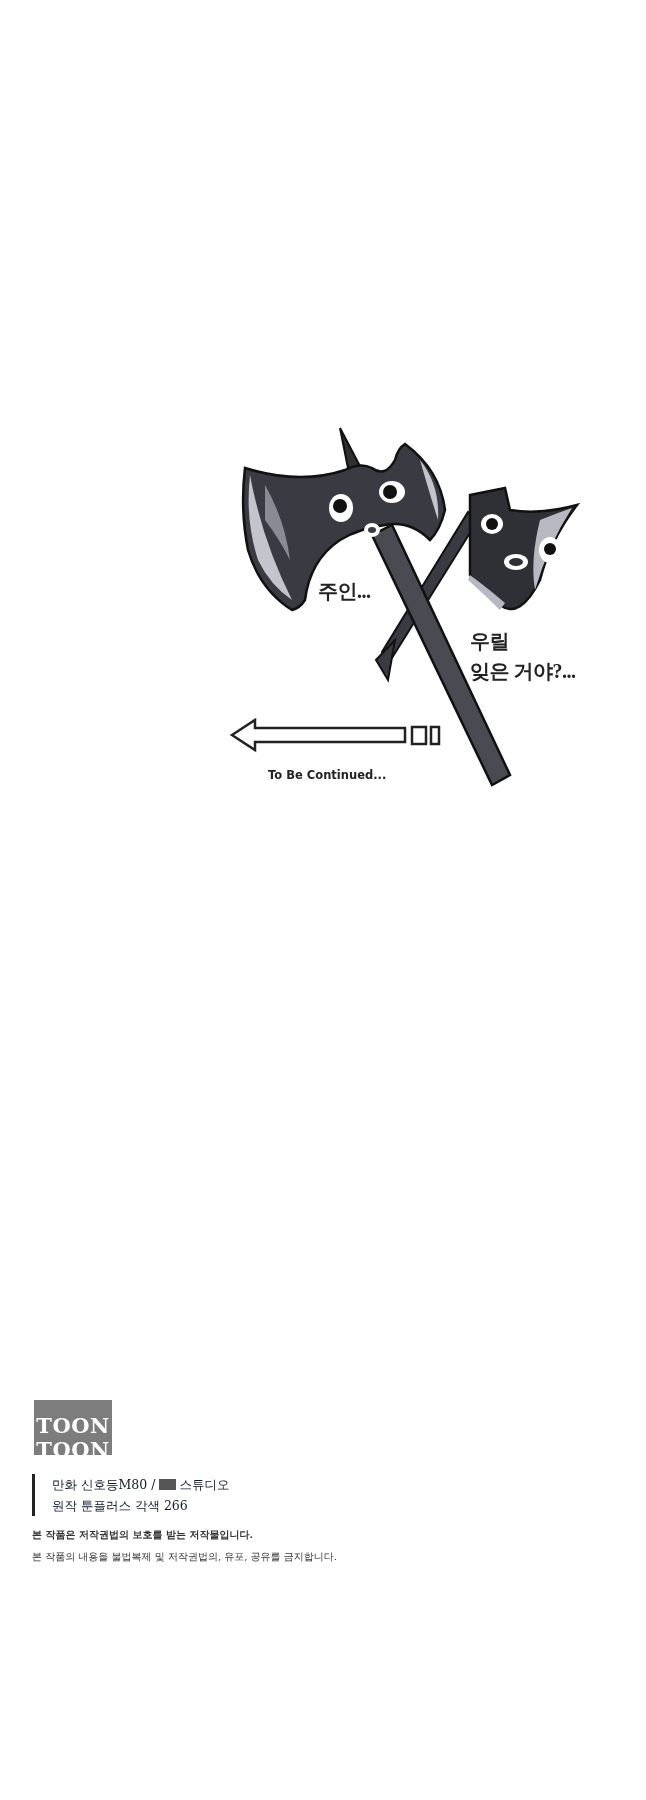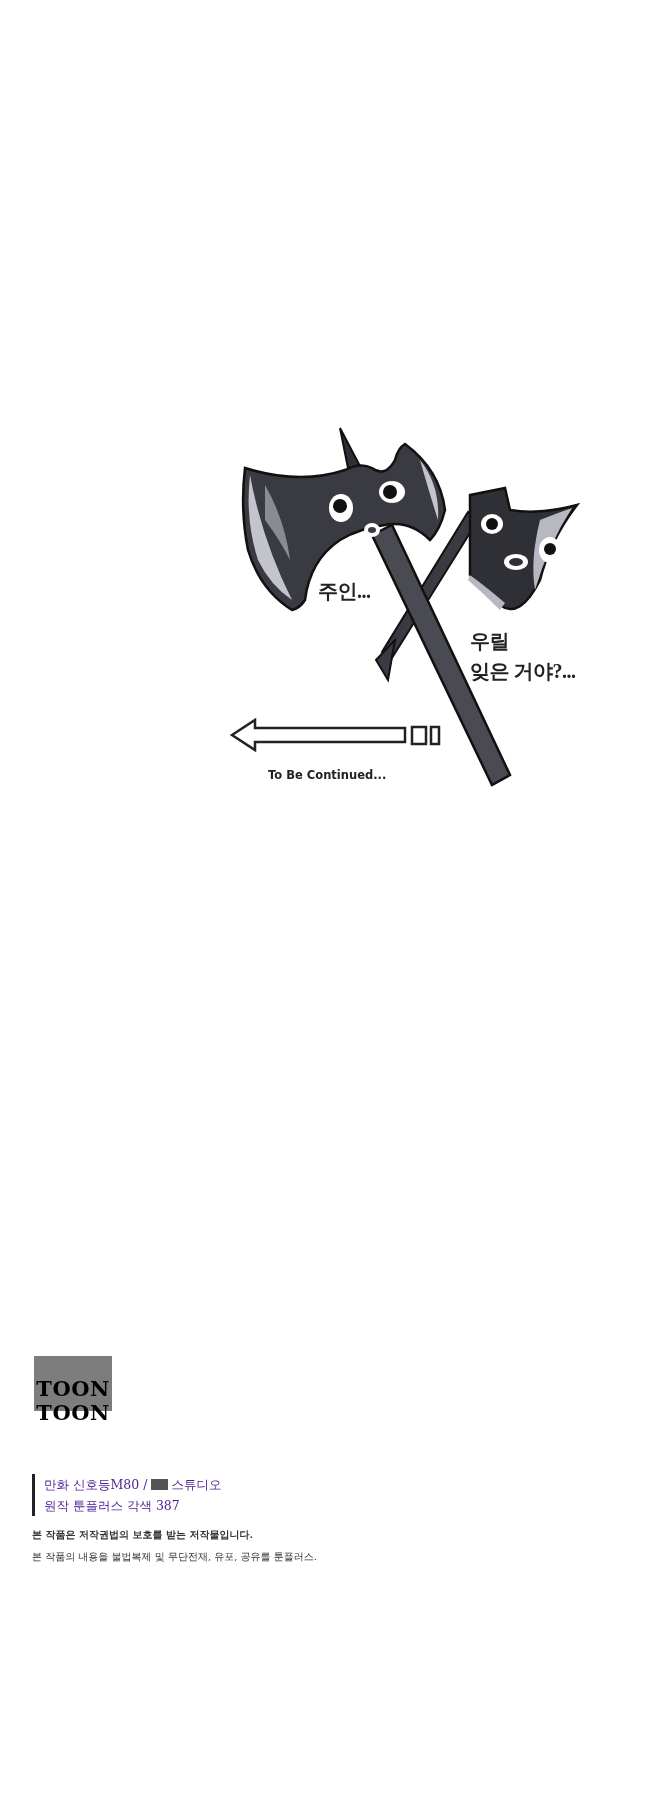--- a/index.html
+++ b/index.html
@@ -1,21 +1,21 @@
 <!DOCTYPE html>
 <html><head>
 <meta charset="utf-8">
 <style>
   html,body{margin:0;padding:0;background:#fff;}
   body{width:646px;height:1800px;position:relative;overflow:hidden;font-family:"DejaVu Sans",sans-serif;}
   .illus{position:absolute;left:0;top:0;width:646px;height:900px;}
   .sfx{position:absolute;font-family:Liberation Serif, serif;font-weight:bold;color:#222;font-size:20px;letter-spacing:-0.5px;line-height:26px;}
   .tbc{position:absolute;font-family:"DejaVu Sans",sans-serif;font-size:11.5px;font-weight:bold;color:#222;}
-  .logo{position:absolute;left:34px;top:1356px;width:78px;height:55px;background:#7d7d7d;color:#000000;font-family:"DejaVu Serif",serif;font-weight:bold;font-size:21px;line-height:24px;text-align:center;padding-top:21px;box-sizing:border-box;letter-spacing:0.5px;}
-  .credits{position:absolute;left:32px;top:1474px;border-left:3px solid #222;padding-left:9px;font-family:"DejaVu Serif",serif;font-size:12.5px;line-height:21px;color:#4c1d95;}
+  .logo{position:absolute;left:34px;top:1400px;width:78px;height:55px;background:#7d7d7d;color:#ffffff;font-family:"DejaVu Serif",serif;font-weight:bold;font-size:21px;line-height:24px;text-align:center;padding-top:14px;box-sizing:border-box;letter-spacing:0.5px;}
+  .credits{position:absolute;left:32px;top:1474px;border-left:3px solid #222;padding-left:17px;font-family:"DejaVu Serif",serif;font-size:12.5px;line-height:21px;color:#0f172a;}
   .credits .small-logo{display:inline-block;width:17px;height:11px;background:#555;vertical-align:middle;margin:0 3px 2px 4px;}
   .notice{position:absolute;left:32px;font-family:"DejaVu Serif",serif;font-size:10px;color:#333;}
 </style>
 </head>
 <body>
 
 <svg class="illus" viewBox="0 0 646 900" width="646" height="900">
 
   <polygon points="468,512 478,520 392,658 382,652" fill="#3a3a42" stroke="#111" stroke-width="2"></polygon>
   <polygon points="395,640 388,680 376,660" fill="#3a3a42" stroke="#111" stroke-width="2"></polygon>
@@ -57,17 +57,17 @@
 <div class="sfx" style="left:470px;top:658px;text-align:right;">잊은 거야?...</div>
 <div class="tbc" style="left:268px;top:728px;margin-top:40px;">To Be Continued...</div>
 
 <div class="logo">
   <div>TOON</div>
   <div>TOON</div>
 </div>
 
 <div class="credits">
   <div><span>만화 신호등M80  /</span><span class="small-logo"></span><span>스튜디오</span></div>
-  <div>원작 툰플러스   각색 387</div>
+  <div>원작 툰플러스   각색 266</div>
 </div>
 
 <div class="notice" style="top:1528px;font-weight:bold;">본 작품은 저작권법의 보호를 받는 저작물입니다.</div>
-<div class="notice" style="top:1550px;">본 작품의 내용을 불법복제 및 무단전재, 유포, 공유를 툰플러스.</div>
+<div class="notice" style="top:1550px;">본 작품의 내용을 불법복제 및 저작권법의, 유포, 공유를 금지합니다.</div>
 
 </body></html>

